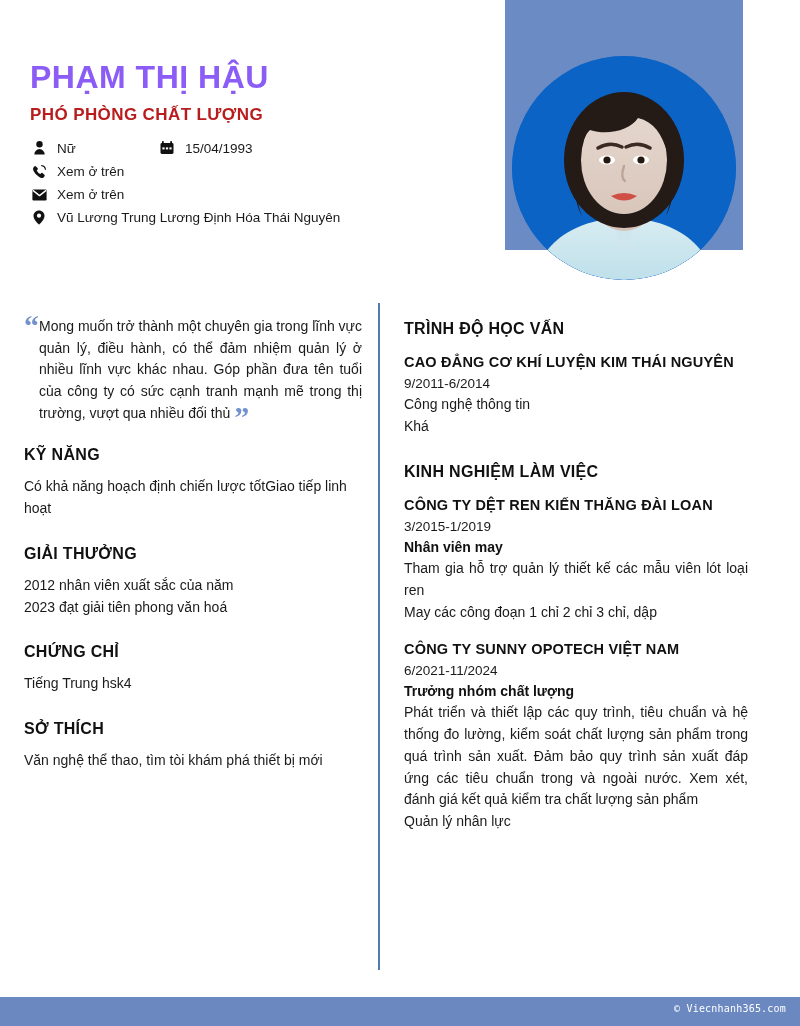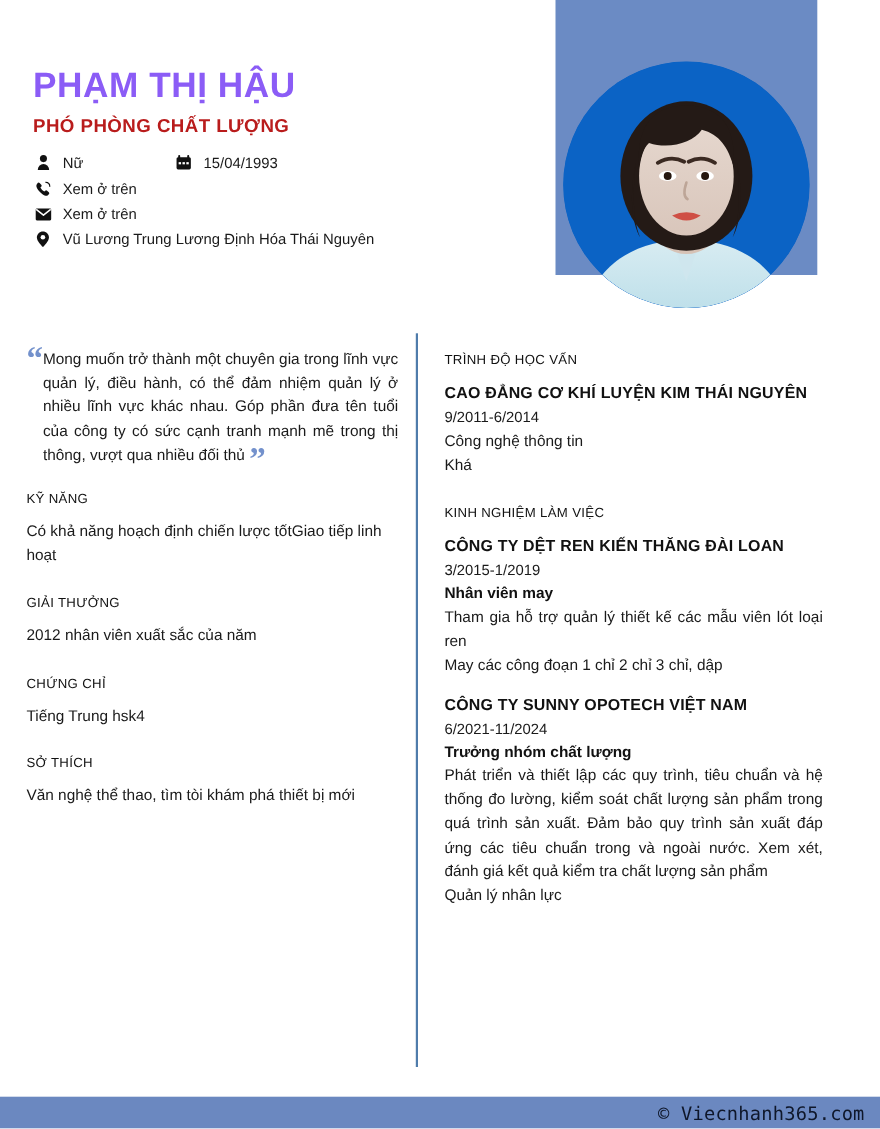--- a/index.html
+++ b/index.html
@@ -142,22 +142,22 @@
     color: #1a1a1a;
   }
   #quote-close {
     display: inline-block;
     position: relative;
     top: 9px;
     left: 4px;
   }
 
   .section-title {
-    font-size: 12px;
-    font-weight: normal;
+    font-size: 16px;
+    font-weight: bold;
     letter-spacing: 0.3px;
     margin: 0 0 12px 0;
     color: #111111;
   }
   #col-left .section-block { margin-bottom: 25px; }
   .body-text {
     font-size: 14px;
     line-height: 1.55;
     margin: 0;
     color: #1a1a1a;
@@ -204,22 +204,22 @@
     top: 997px;
     width: 800px;
     height: 29px;
     background: #6b88c0;
   }
   #footer-text {
     position: absolute;
     right: 14px;
     top: 6px;
     font-family: "DejaVu Sans Mono", "Liberation Mono", monospace;
-    font-size: 17px;
-    color: #0f172a;
+    font-size: 10px;
+    color: #ffffff;
     letter-spacing: 0.2px;
   }
 </style>
 </head>
 <body>
 
 <div id="header">
 
   <div id="header-banner"></div>
 
@@ -331,31 +331,32 @@
 </div>
 
 <div id="body-cols">
 
   <div id="divider"></div>
 
   <div id="col-left">
 
     <div id="quote-block">
       <span class="qmark" id="quote-open">“</span>
-      <p id="quote-text"><span>Mong muốn trở thành một chuyên gia trong lĩnh vực quản lý, điều hành, có thể đảm nhiệm quản lý ở nhiều lĩnh vực khác nhau. Góp phần đưa tên tuổi của công ty có sức cạnh tranh mạnh mẽ trong thị thông, vượt qua nhiều đối thủ</span><span class="qmark" id="quote-close">”</span></p>
+      <p id="quote-text"><span>Mong muốn trở thành một chuyên gia trong lĩnh vực quản lý, điều hành, có thể đảm nhiệm quản lý ở nhiều lĩnh vực khác nhau. Góp phần đưa tên tuổi của công ty có sức cạnh tranh mạnh mẽ trong thị trường, vượt qua nhiều đối thủ</span><span class="qmark" id="quote-close">”</span></p>
     </div>
 
     <div class="section-block">
       <h2 class="section-title">KỸ NĂNG</h2>
       <p class="body-text">Có khả năng hoạch định chiến lược tốtGiao tiếp linh hoạt</p>
     </div>
 
     <div class="section-block">
       <h2 class="section-title">GIẢI THƯỞNG</h2>
       <p class="body-text">2012 nhân viên xuất sắc của năm</p>
+      <p class="body-text">2023 đạt giải tiên phong văn hoá</p>
     </div>
 
     <div class="section-block">
       <h2 class="section-title">CHỨNG CHỈ</h2>
       <p class="body-text">Tiếng Trung hsk4</p>
     </div>
 
     <div class="section-block">
       <h2 class="section-title">SỞ THÍCH</h2>
       <p class="body-text">Văn nghệ thể thao, tìm tòi khám phá thiết bị mới</p>

